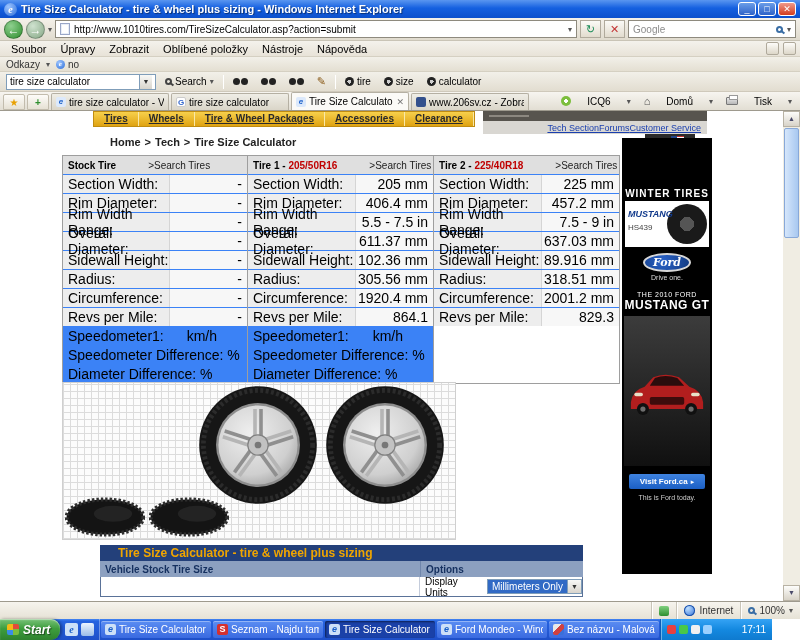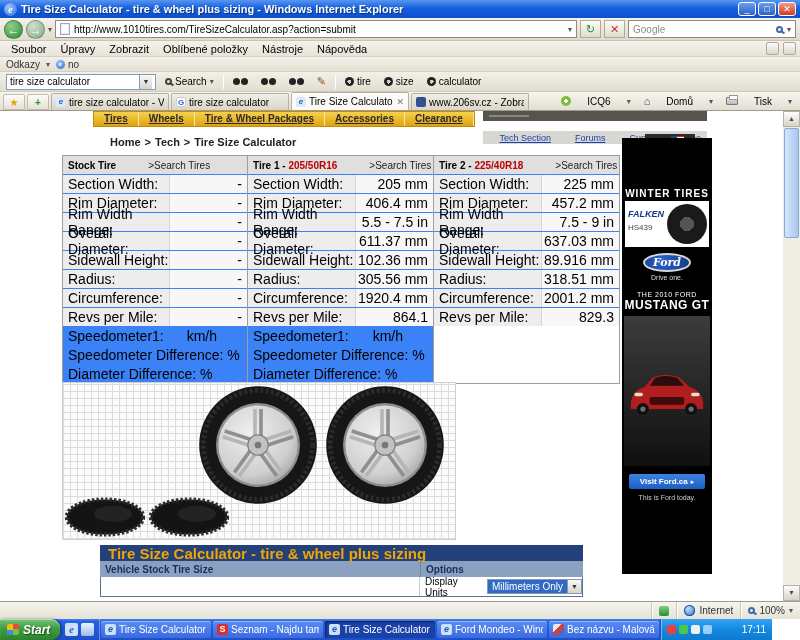--- a/index.html
+++ b/index.html
@@ -110,22 +110,22 @@
   .vs-thumb{position:absolute;left:1px;top:17px;width:15px;height:110px;
     background:linear-gradient(90deg,#D5E6FB,#A8C8F0);border:1px solid #88A8D8;border-radius:2px;}
 
   
   .site-nav{position:absolute;left:93px;top:0;height:16px;display:flex;
     background:linear-gradient(#F7D04C,#DFA312);border:1px solid #C08C10;}
   .site-tab{padding:0 10px;font-size:10px;font-weight:bold;color:#2A2A2A;text-decoration:underline;
     line-height:14px;border-right:1px solid #F8E8A8;white-space:nowrap;}
   .site-strip{position:absolute;left:483px;top:0;width:224px;height:10px;background:#57544E;}
   .site-strip::after{content:"";position:absolute;left:6px;top:4px;width:40px;height:2px;background:#8C8880;}
-  .site-links{position:absolute;left:483px;top:20px;width:224px;height:13px;background:#D9D7D2;
-    display:flex;align-items:center;justify-content:flex-end;gap:24px;padding:0 6px;font-size:9px;}
+  .site-links{position:absolute;left:483px;top:10px;width:224px;height:13px;background:#D9D7D2;
+    display:flex;align-items:center;justify-content:flex-end;gap:0;padding:0 6px;font-size:9px;}
   .site-link{color:#1A3FAF;text-decoration:underline;white-space:nowrap;}
   .usd-box{position:absolute;left:645px;top:23px;height:13px;background:#2A2A2A;color:#fff;
     display:flex;align-items:center;gap:3px;padding:0 4px;font-size:9px;}
   .flag{width:13px;height:9px;background:repeating-linear-gradient(180deg,#C03030 0 1px,#fff 1px 2px);position:relative;}
   .flag::before{content:"";position:absolute;left:0;top:0;width:6px;height:5px;background:#224488;}
   .breadcrumb{position:absolute;left:110px;top:25px;font-size:11px;font-weight:bold;display:flex;gap:4px;}
   .crumb{color:#222;}
   .crumb-sep{color:#222;}
 
   
@@ -153,22 +153,22 @@
     border:1px solid #CFCFCF;}
   .wheel{position:absolute;width:120px;height:120px;}
   .wheel.w1{left:135px;top:2px;}
   .wheel.w2{left:262px;top:2px;}
   .sidetire{position:absolute;width:80px;height:40px;}
   .sidetire.t1{left:2px;top:114px;}
   .sidetire.t2{left:86px;top:114px;}
 
   
   .form-wrap{position:absolute;left:100px;top:434px;width:483px;}
-  .form-header{height:16px;background:#23407A;color:#F0A500;font-weight:bold;font-size:15px;
-    display:flex;align-items:center;padding-left:8px;}
+  .form-header{height:16px;background:#23407A;color:#F0A500;font-weight:bold;font-size:12px;
+    display:flex;align-items:center;padding-left:18px;}
   .form-subrow{height:16px;background:#8CA0C0;display:flex;font-size:10px;font-weight:bold;color:#15305F;}
   .form-subcell{display:flex;align-items:center;padding-left:5px;}
   .form-subcell.left{width:320px;}
   .form-subcell.right{flex:1;border-left:1px solid #6F86AC;}
   .form-unitsrow{height:20px;background:#fff;border:1px solid #5A7298;border-top:none;display:flex;font-size:10px;}
   .units-left{width:319px;border-right:1px solid #C4CCDB;}
   .units-right{flex:1;display:flex;align-items:center;gap:5px;padding-left:5px;}
   .units-select{display:inline-flex;align-items:center;border:1px solid #7F9DB9;background:#fff;height:15px;}
   .units-sel-text{background:#316AC5;color:#fff;padding:0 4px;line-height:13px;white-space:nowrap;}
   .units-sel-btn{width:14px;height:13px;background:linear-gradient(#F8F8F6,#D8D4CC);border-left:1px solid #7F9DB9;
@@ -621,21 +621,21 @@
             <span class="units-sel-btn">▼</span>
           </span>
         </div>
       </div>
     </div>
 
     <div class="ad">
       <div class="ad-winter">WINTER TIRES</div>
       <div class="ad-falken">
         <span class="ad-tire"></span>
-        <span class="ad-falken-brand">FALKEN</span>
+        <span class="ad-falken-brand">MUSTANG</span>
         <span class="ad-falken-model">HS439</span>
       </div>
       <div class="ad-ford-band">
         <div class="ford-oval">
             <span>Ford</span>
           </div>
         <div class="ad-driveone">Drive one.</div>
       </div>
       <div class="ad-camp1">THE 2010 FORD</div>
       <div class="ad-camp2">MUSTANG GT</div>

